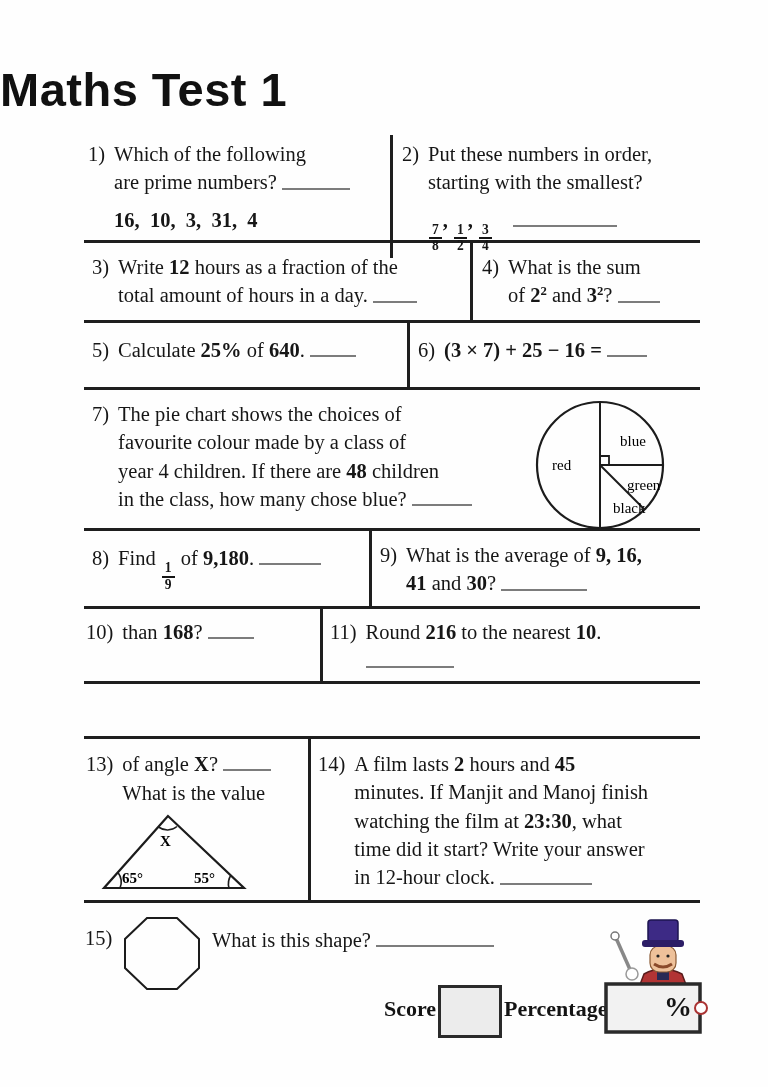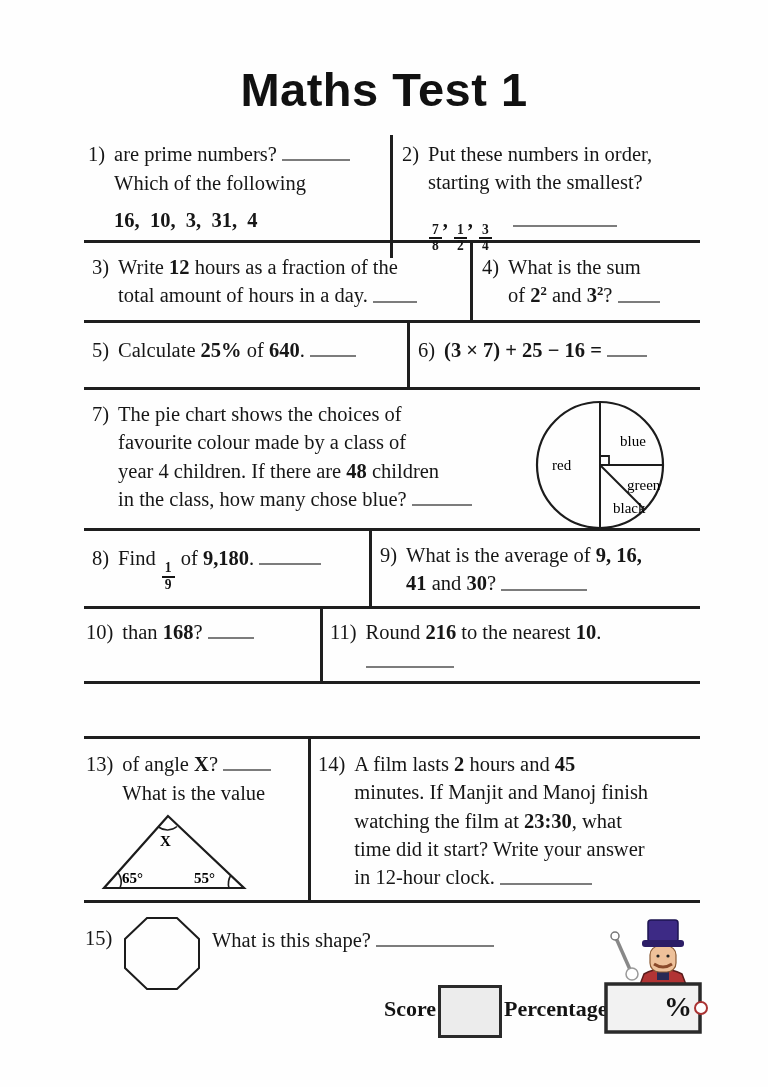--- a/index.html
+++ b/index.html
@@ -2,21 +2,21 @@
 <html><head>
 <meta charset="utf-8">
 <style>
   html,body{margin:0;padding:0;}
   body{
     width:768px;height:1087px;position:relative;background:#ffffff;
     font-family:"Liberation Serif",serif;color:#161616;overflow:hidden;
   }
   .page{position:absolute;inset:0;background:#fefefe;}
   .title{
-    position:absolute;top:62px;left:0;width:100%;text-align:center;
+    position:absolute;top:62px;left:0;width:100%;text-align:left;
     font-family:"Liberation Sans",sans-serif;font-weight:bold;font-size:47px;
     letter-spacing:.5px;color:#111;
   }
   .sheet{position:absolute;left:84px;top:0;width:616px;height:1087px;}
   .hline{position:absolute;left:0;width:616px;height:3px;background:#1e1e1e;}
   .vline{position:absolute;width:3px;background:#1e1e1e;}
   .q{position:absolute;display:flex;font-size:20.5px;line-height:1.38;}
   .qnum{flex:0 0 auto;margin-right:9px;white-space:nowrap;}
   .qbody{flex:1 1 auto;}
   .qline{white-space:pre-wrap;}
@@ -59,22 +59,22 @@
     <div class="vline" style="left:306px;top:135px;height:123px"></div>
     <div class="vline" style="left:386px;top:243px;height:77px"></div>
     <div class="vline" style="left:323px;top:323px;height:64px"></div>
     <div class="vline" style="left:285px;top:531px;height:75px"></div>
     <div class="vline" style="left:236px;top:609px;height:72px"></div>
     <div class="vline" style="left:224px;top:739px;height:161px"></div>
 
     <div class="q" style="left:4px;top:140px;width:298px">
       <span class="qnum">1)</span>
       <div class="qbody">
+          <div class="qline"><span>Which of the following</span></div>
           <div class="qline"><span>are prime numbers? </span><span class="blank" style="width: 68px;"></span></div>
-          <div class="qline"><span>Which of the following</span></div>
           <div class="qline gap"><b>16,  10,  3,  31,  4</b></div>
         </div>
     </div>
 
     <div class="q" style="left:318px;top:140px;width:296px">
       <span class="qnum">2)</span>
       <div class="qbody">
           <div class="qline"><span>Put these numbers in order,</span></div>
           <div class="qline"><span>starting with the smallest?</span></div>
           <div class="qline gap"><span class="frac"><span class="fnum">7</span><span class="fden">8</span></span><b>, </b><span class="frac"><span class="fnum">1</span><span class="fden">2</span></span><b>, </b><span class="frac"><span class="fnum">3</span><span class="fden">4</span></span><span>    </span><span class="blank" style="width: 104px;"></span></div>

